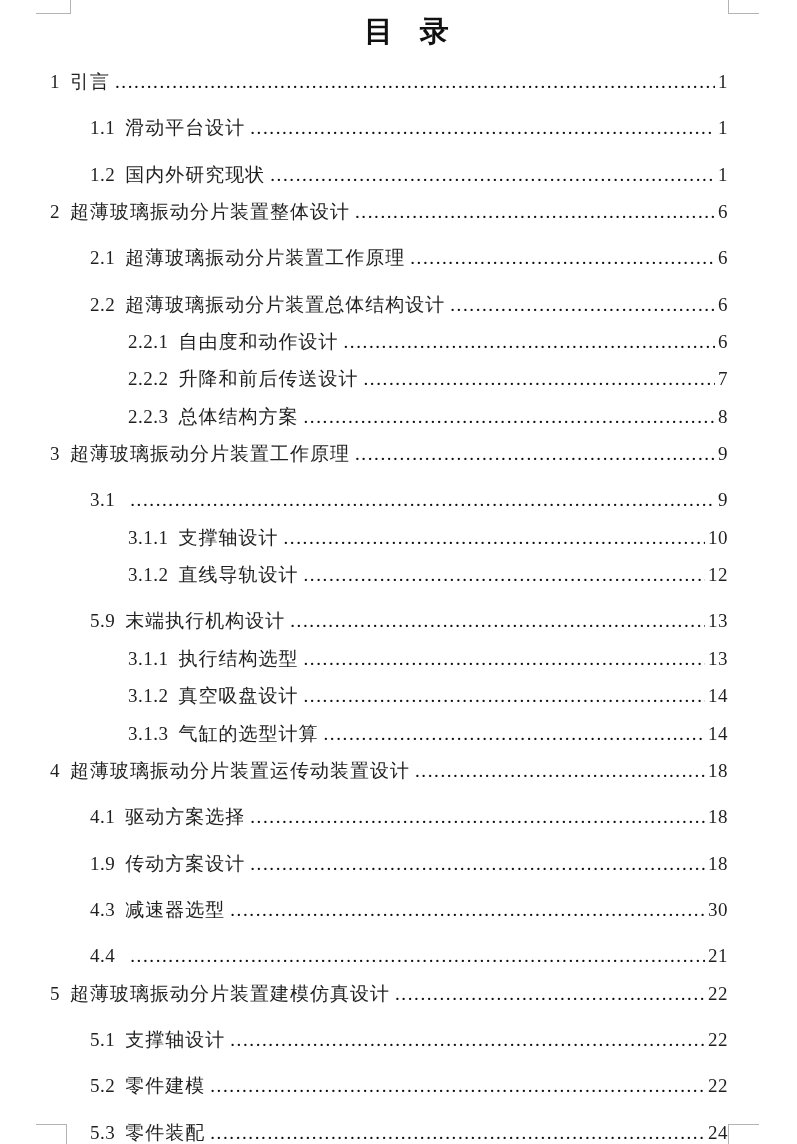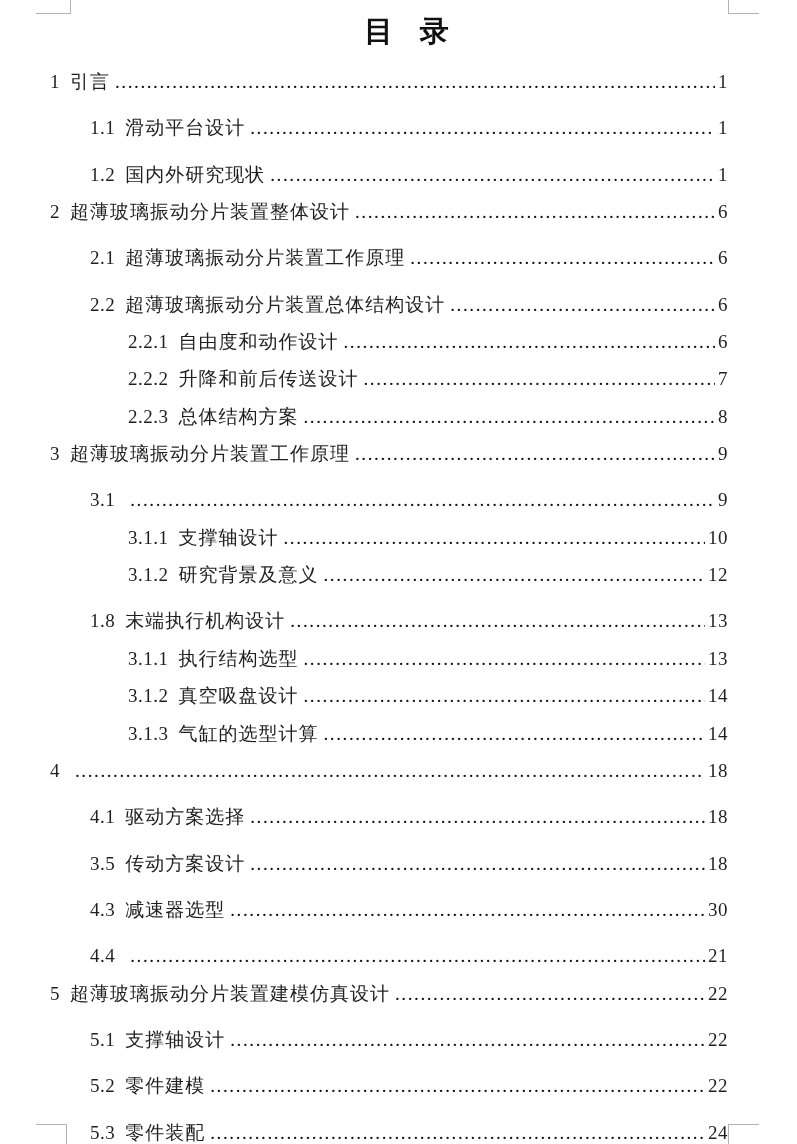--- a/index.html
+++ b/index.html
@@ -169,26 +169,26 @@
       <span class="pg">9</span>
     </div>
       <div class="row lv3">
       <span class="num">3.1.1</span>
       <span class="ttl">支撑轴设计</span>
       <span class="dot-leader"></span>
       <span class="pg">10</span>
     </div>
       <div class="row lv3">
       <span class="num">3.1.2</span>
-      <span class="ttl">研究背景及意义</span>
+      <span class="ttl">直线导轨设计</span>
       <span class="dot-leader"></span>
       <span class="pg">12</span>
     </div>
       <div class="row lv2">
-      <span class="num">1.8</span>
+      <span class="num">5.9</span>
       <span class="ttl">末端执行机构设计</span>
       <span class="dot-leader"></span>
       <span class="pg">13</span>
     </div>
       <div class="row lv3">
       <span class="num">3.1.1</span>
       <span class="ttl">执行结构选型</span>
       <span class="dot-leader"></span>
       <span class="pg">13</span>
     </div>
@@ -199,31 +199,32 @@
       <span class="pg">14</span>
     </div>
       <div class="row lv3">
       <span class="num">3.1.3</span>
       <span class="ttl">气缸的选型计算</span>
       <span class="dot-leader"></span>
       <span class="pg">14</span>
     </div>
       <div class="row lv1">
       <span class="num">4</span>
+      <span class="ttl">超薄玻璃振动分片装置运传动装置设计</span>
       <span class="dot-leader"></span>
       <span class="pg">18</span>
     </div>
       <div class="row lv2">
       <span class="num">4.1</span>
       <span class="ttl">驱动方案选择</span>
       <span class="dot-leader"></span>
       <span class="pg">18</span>
     </div>
       <div class="row lv2">
-      <span class="num">3.5</span>
+      <span class="num">1.9</span>
       <span class="ttl">传动方案设计</span>
       <span class="dot-leader"></span>
       <span class="pg">18</span>
     </div>
       <div class="row lv2">
       <span class="num">4.3</span>
       <span class="ttl">减速器选型</span>
       <span class="dot-leader"></span>
       <span class="pg">30</span>
     </div>

